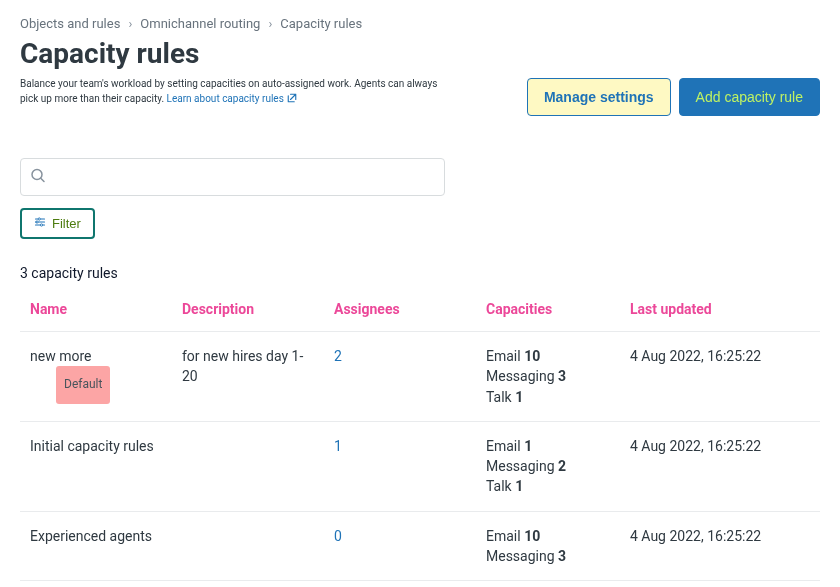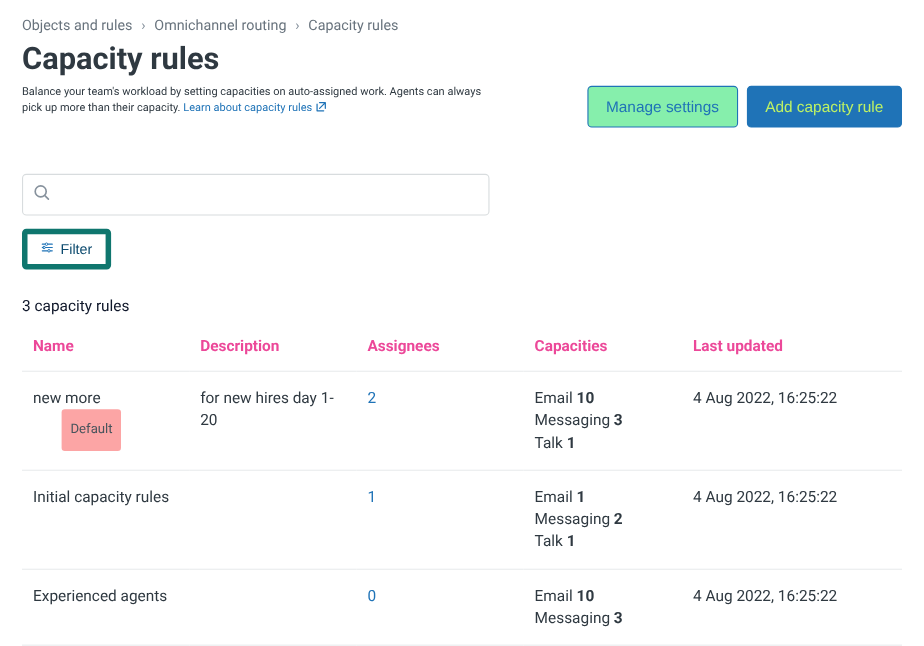--- a/index.html
+++ b/index.html
@@ -60,23 +60,24 @@
     .btn {
       padding: 10px 16px;
       border-radius: 4px;
       font-size: 14px;
       font-weight: 400;
       cursor: pointer;
       border: 1px solid transparent;
       white-space: nowrap;
     }
     .btn-secondary {
-      background: #86efac;
+      background: #fef9c3;
       border: 1px solid #1f73b7;
       color: #1f73b7;
+      font-weight: bold;
     }
     .btn-primary {
       background: #1f73b7;
       color: #bef264;
       border: 1px solid #1f73b7;
     }
     .search-wrap {
       margin-top: 42px;
       position: relative;
       width: 425px;
@@ -95,24 +96,24 @@
       top: 50%;
       transform: translateY(-50%);
       color: #87929d;
     }
     .filter-btn {
       margin-top: 12px;
       display: inline-flex;
       align-items: center;
       gap: 6px;
       padding: 6px 12px;
-      border: 5px solid #0f766e;
+      border: 2px solid #0f766e;
       border-radius: 4px;
       background: #fff;
-      color: #0c4a6e;
+      color: #4d7c0f;
       font-size: 13px;
       cursor: pointer;
     }
     .count-label {
       margin-top: 26px;
       font-size: 14px;
       color: #0f172a;
     }
     table {
       width: 100%;

